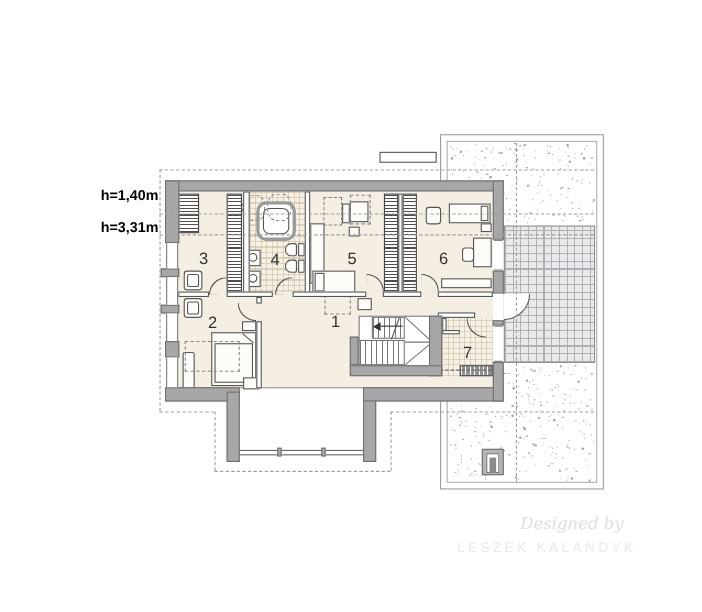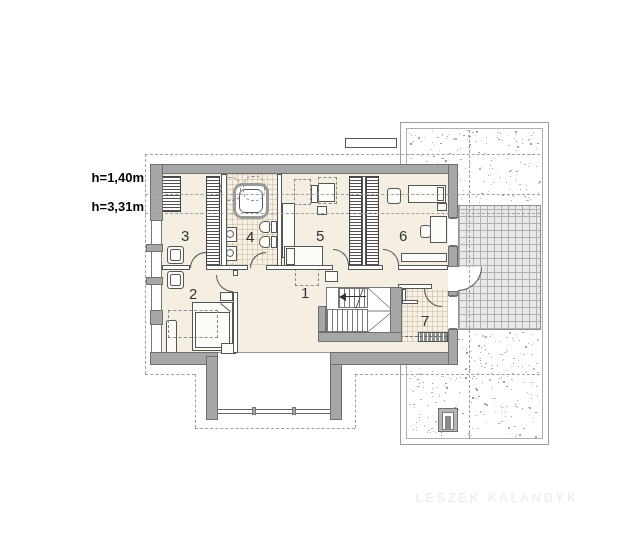--- a/index.html
+++ b/index.html
@@ -636,15 +636,16 @@
   <div class="hl" style="left:86px;top:199px;">h=3,31m</div>
 
   <div class="rn" style="left:301px;top:284px;">1</div>
   <div class="rn" style="left:189px;top:285px;">2</div>
   <div class="rn" style="left:181px;top:227px;">3</div>
   <div class="rn" style="left:246px;top:228px;">4</div>
   <div class="rn" style="left:316px;top:227px;">5</div>
   <div class="rn" style="left:399px;top:227px;">6</div>
   <div class="rn" style="left:421px;top:312px;">7</div>
 
+  <div class="wm1" style="left:440px;top:467px;">Designed by</div>
   <div class="wm2" style="left:402px;top:491px;">LESZEK KALANDYK</div>
 
 </div>
 
 </body></html>

